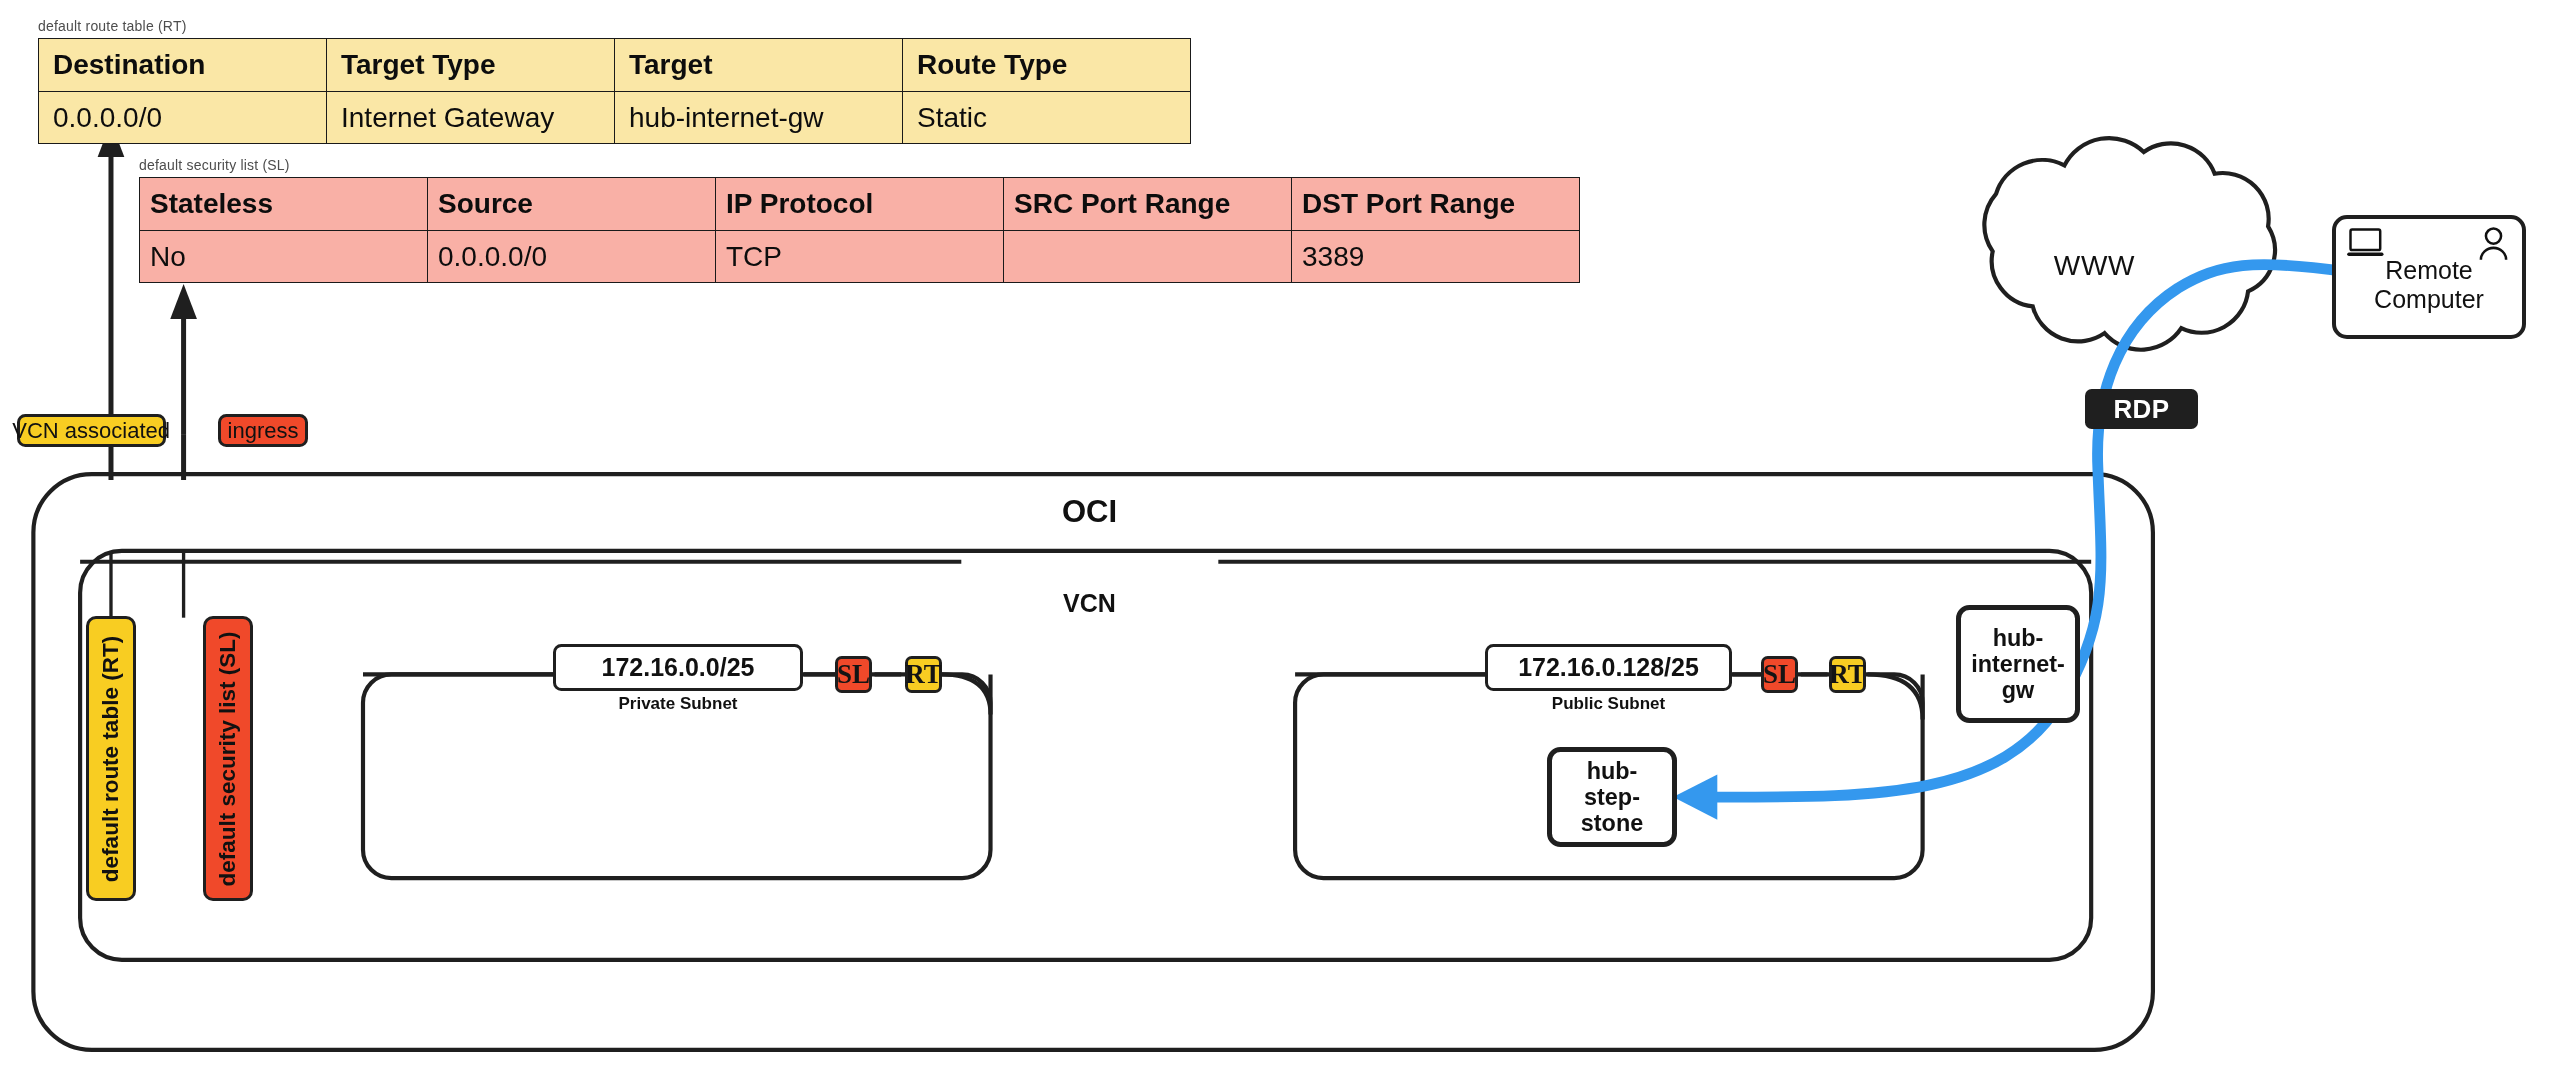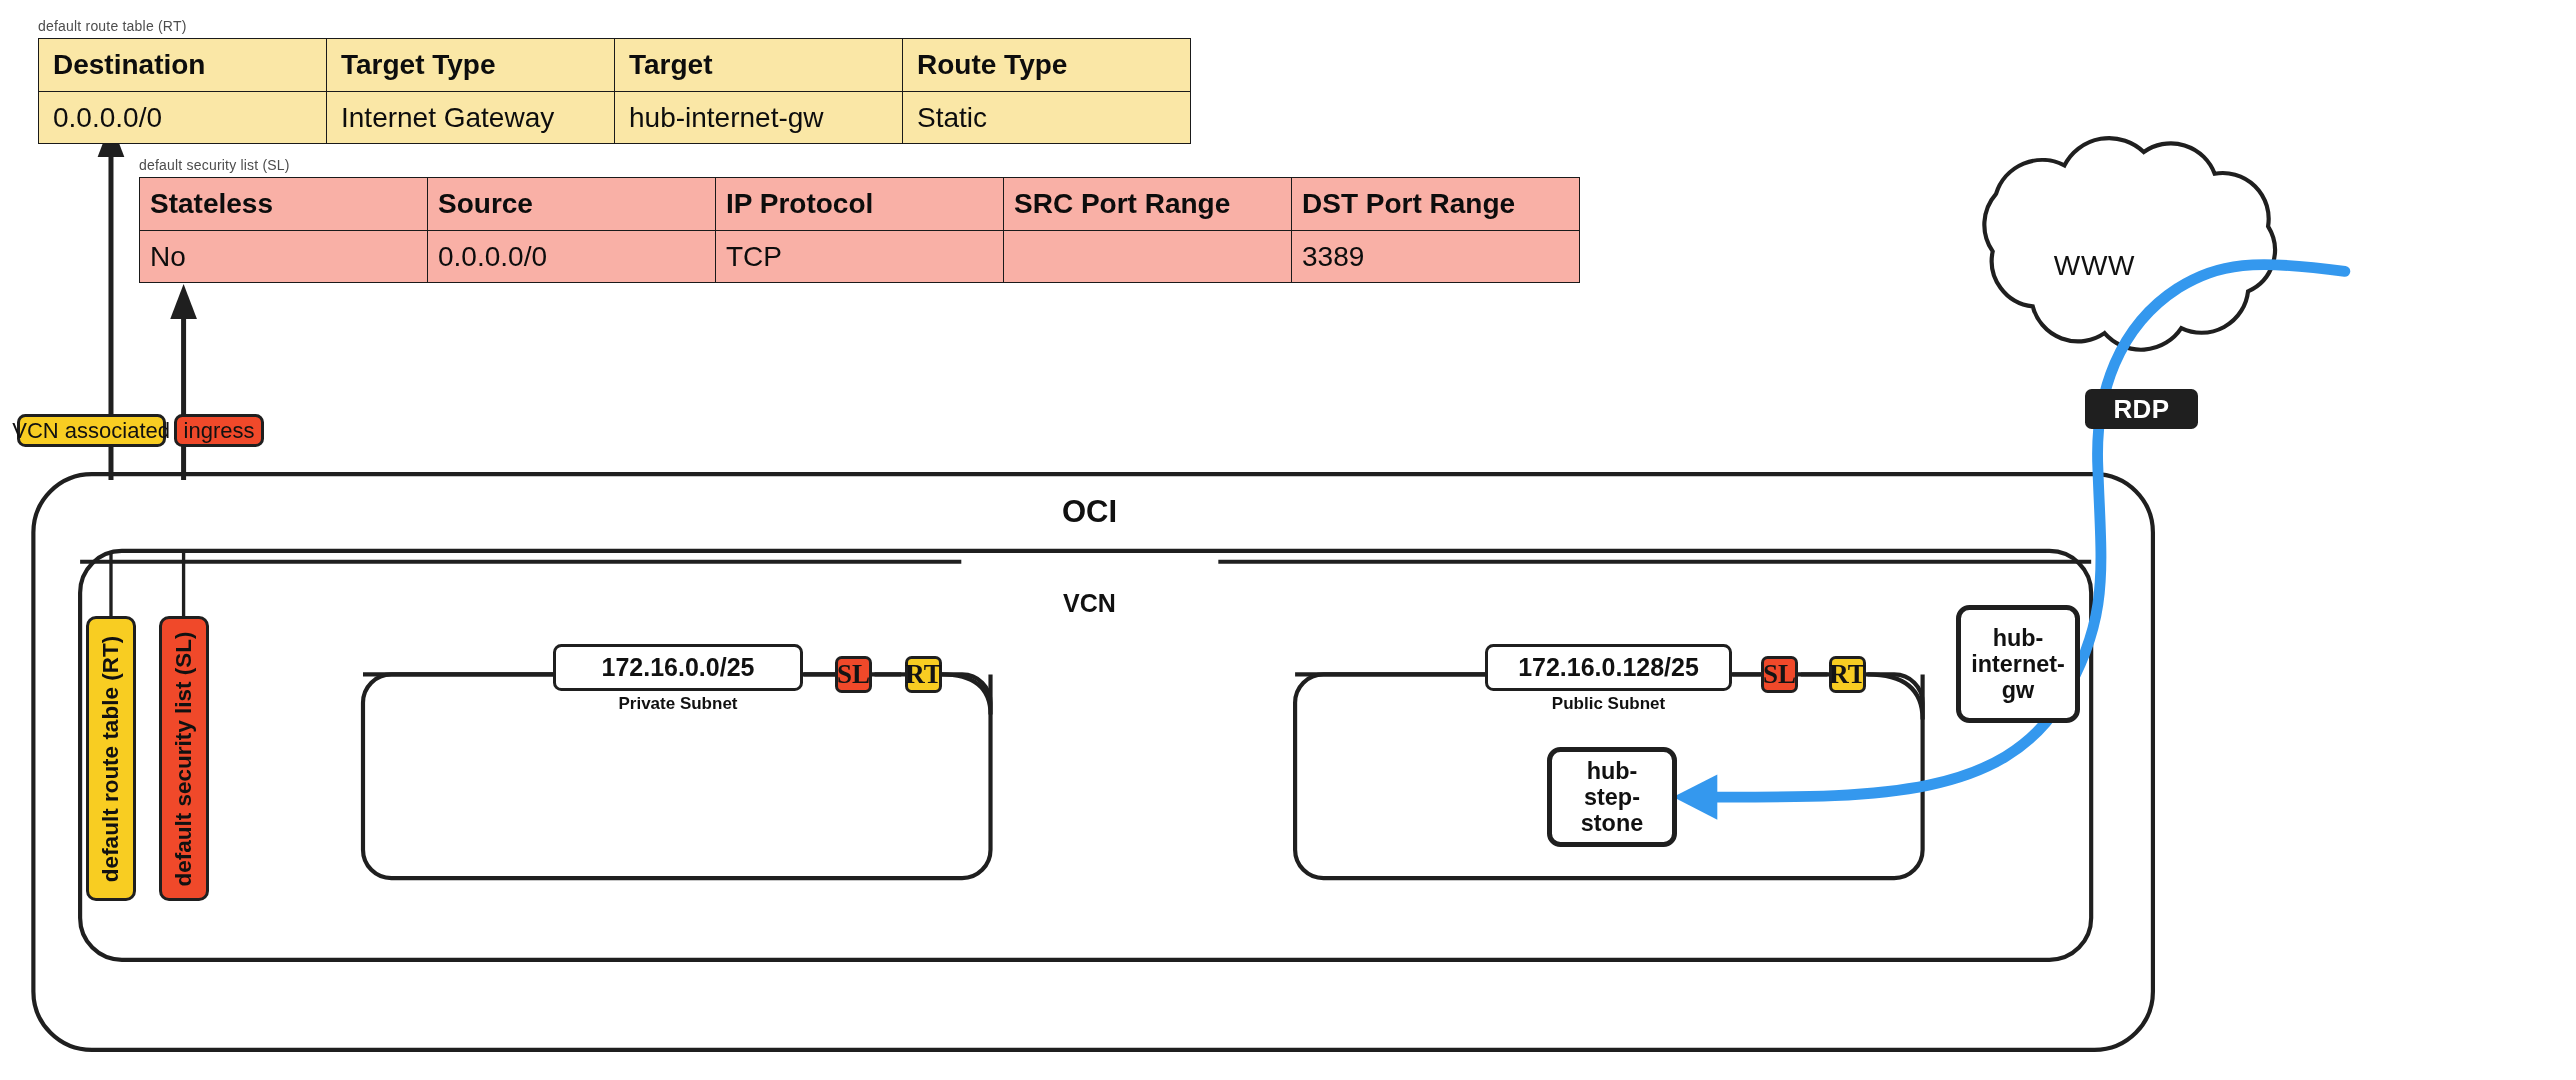--- a/index.html
+++ b/index.html
@@ -69,21 +69,21 @@
     font-family: "Liberation Sans", sans-serif;
     font-size: 22px;
     color: #111111;
     display: flex;
     align-items: center;
     justify-content: center;
     box-sizing: border-box;
     white-space: nowrap;
   }
   .pill-yellow { background: #f8cd22; }
-  .pill-red    { background: #f0492a; }
+  .pill-red    { background: #f0492a; margin-left: 44px; }
 
   
   .vpill {
     position: absolute;
     border: 3.3px solid #1f1f1f;
     border-radius: 10px;
     box-sizing: border-box;
     display: flex;
     align-items: center;
     justify-content: center;
@@ -365,15 +365,31 @@
   <div class="chip chip-yellow" style="left:1829px; top:656px;">RT</div>
 
   <div class="node-box" style="left:1547px; top:747px; width:130px; height:100px; padding:0 8.3px;">hub-step-stone</div>
 
   <div class="node-box" style="left:1956px; top:605px; width:124px; height:118px; padding:0 6.7px;">hub-internet-gw</div>
 
   <div class="cloud-text" style="left:2011px; top:250px; width:167px; text-align:center;">WWW</div>
 
   <div class="rdp-chip" style="left:2085px; top:389px; width:113px; height:40px;">RDP</div>
 
+  <div class="remote-card" style="left:2332px; top:215px; width:194px; height:124px;">
+
+    <svg class="rc-icon" style="left:10px; top:8.3px;" width="42" height="33" viewBox="0 0 50 40">
+      <rect x="5" y="3" width="36" height="25" rx="2" ry="2" fill="none" stroke="#111111" stroke-width="3"></rect>
+      <rect x="1" y="31" width="44" height="4" rx="2" ry="2" fill="#111111"></rect>
+    </svg>
+
+    <svg class="rc-icon" style="right:10px; top:6.7px;" width="37" height="37" viewBox="0 0 44 44">
+      <circle cx="22" cy="12" r="9" fill="none" stroke="#111111" stroke-width="3"></circle>
+      <path d="M7 40 a15 14 0 0 1 30 0" fill="none" stroke="#111111" stroke-width="3"></path>
+    </svg>
+    <div class="rc-text">
+      <div>Remote</div>
+      <div>Computer</div>
+    </div>
+  </div>
 
 </div>
 
 
 </body></html>

